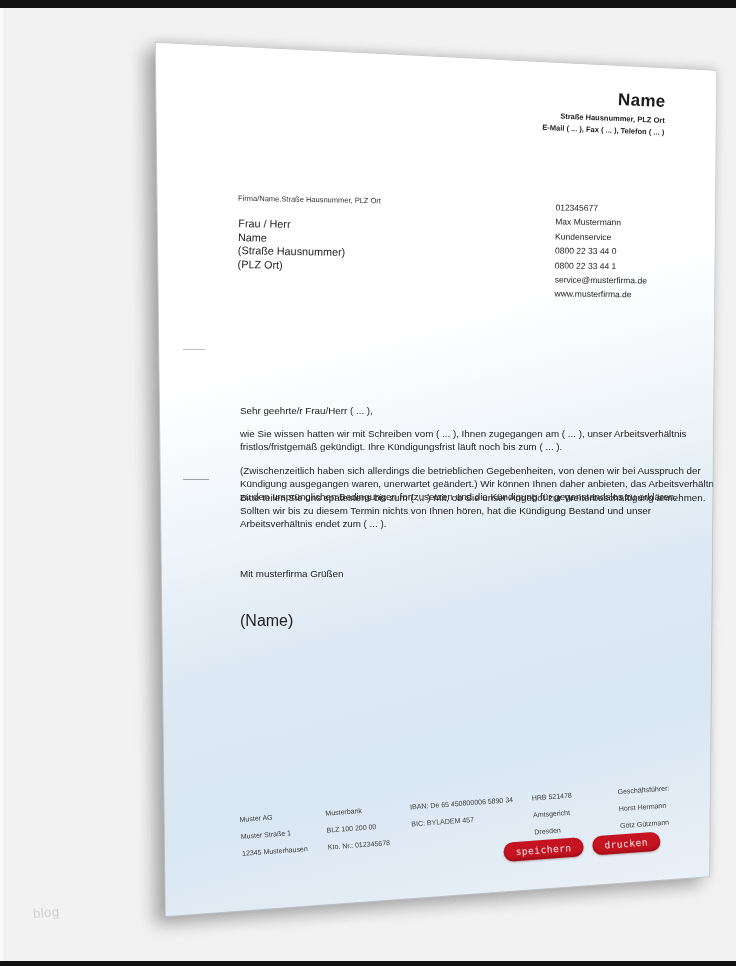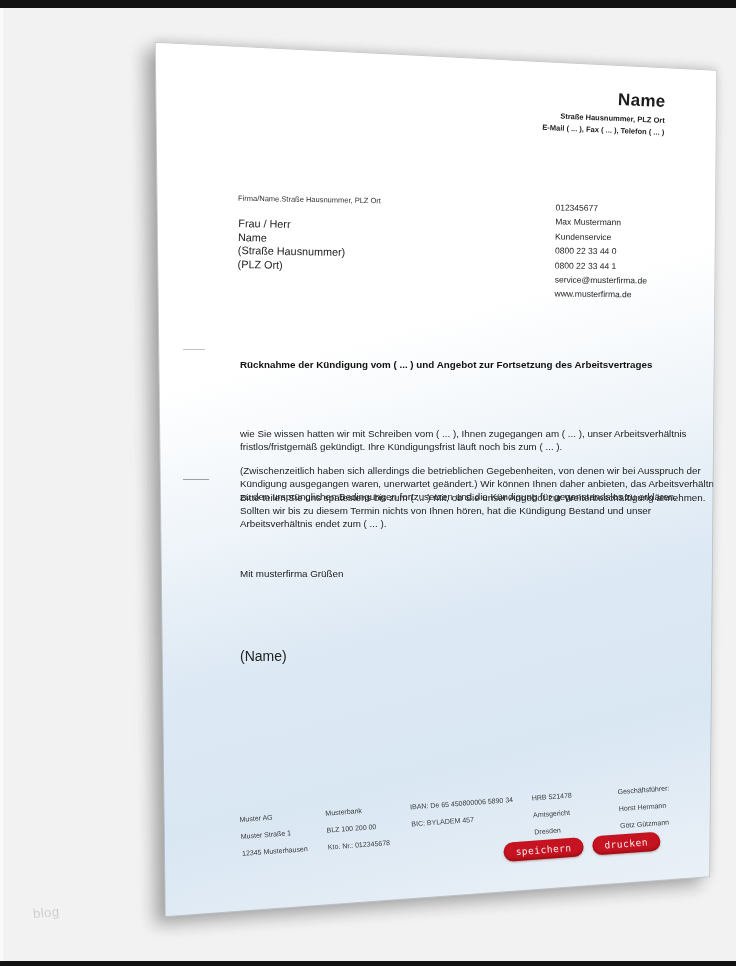--- a/index.html
+++ b/index.html
@@ -25,21 +25,21 @@
   .fold-mark{position:absolute;height:1px;background:#8f8f8f;}
   .fm1{left:31px;top:309px;width:22px;opacity:.55;}
   .fm2{left:31px;top:439px;width:26px;opacity:.85;}
   .subject{position:absolute;left:88px;top:319px;width:480px;font-size:9.8px;font-weight:bold;color:#111;white-space:nowrap;}
   .body-text{position:absolute;left:88px;width:482px;font-size:9.8px;line-height:13.2px;color:#222;}
   .salutation{top:364px;}
   .p1{top:387px;}
   .p2{top:424px;}
   .p3{top:451px;}
   .closing{top:527px;}
-  .signature{top:574px;font-size:14px;line-height:13px;margin-top:36px;}
+  .signature{top:574px;font-size:16px;line-height:13px;}
   .enclosure{top:611px;font-size:10.4px;}
   .footer{position:absolute;left:87px;top:771px;width:462px;display:flex;transform:rotate(-4.2deg);transform-origin:0 0;color:#3a3a3a;}
   .fcol{font-size:7px;line-height:17.2px;white-space:nowrap;}
   .fcol.c1{width:86px;}
   .fcol.c2{width:85px;}
   .fcol.c3{width:122px;}
   .fcol.c4{width:86px;}
   .fcol.c5{width:83px;}
   .actions{position:absolute;left:351px;top:803px;display:flex;gap:9px;transform:rotate(-4.2deg);transform-origin:0 0;}
   .btn{height:19px;border:none;border-radius:9.5px;background:#c51321;box-shadow:inset 0 -2px 3px rgba(90,0,0,.35), 0 1px 2px rgba(120,40,40,.4);
@@ -80,22 +80,22 @@
         <div>Kundenservice</div>
         <div>0800 22 33 44 0</div>
         <div>0800 22 33 44 1</div>
         <div>service@musterfirma.de</div>
         <div>www.musterfirma.de</div>
       </div>
 
       <div class="fold-mark fm1"></div>
       <div class="fold-mark fm2"></div>
 
-      <div class="subject">Rücknahme der Kündigung vom ( ... ) und Angebot zur Fortsetzung des Arbeitsvertrages</div>
 
+      <div class="body-text salutation">Sehr geehrte/r Frau/Herr ( ... ),</div>
       <div class="body-text p1">wie Sie wissen hatten wir mit Schreiben vom ( ... ), Ihnen zugegangen am ( ... ), unser Arbeitsverhältnis fristlos/fristgemäß gekündigt. Ihre Kündigungsfrist läuft noch bis zum ( ... ).</div>
       <div class="body-text p2">(Zwischenzeitlich haben sich allerdings die betrieblichen Gegebenheiten, von denen wir bei Ausspruch der Kündigung ausgegangen waren, unerwartet geändert.) Wir können Ihnen daher anbieten, das Arbeitsverhältnis zu den ursprünglichen Bedingungen fortzusetzen und die Kündigung für gegenstandslos zu erklären.</div>
       <div class="body-text p3">Bitte teilen Sie uns spätestens bis zum ( ... ) mit, ob Sie unser Angebot zur Weiterbeschäftigung annehmen. Sollten wir bis zu diesem Termin nichts von Ihnen hören, hat die Kündigung Bestand und unser Arbeitsverhältnis endet zum ( ... ).</div>
       <div class="body-text closing">Mit musterfirma Grüßen</div>
 
       <div class="body-text signature">
         <div>(Name)</div>
       </div>
 
 

